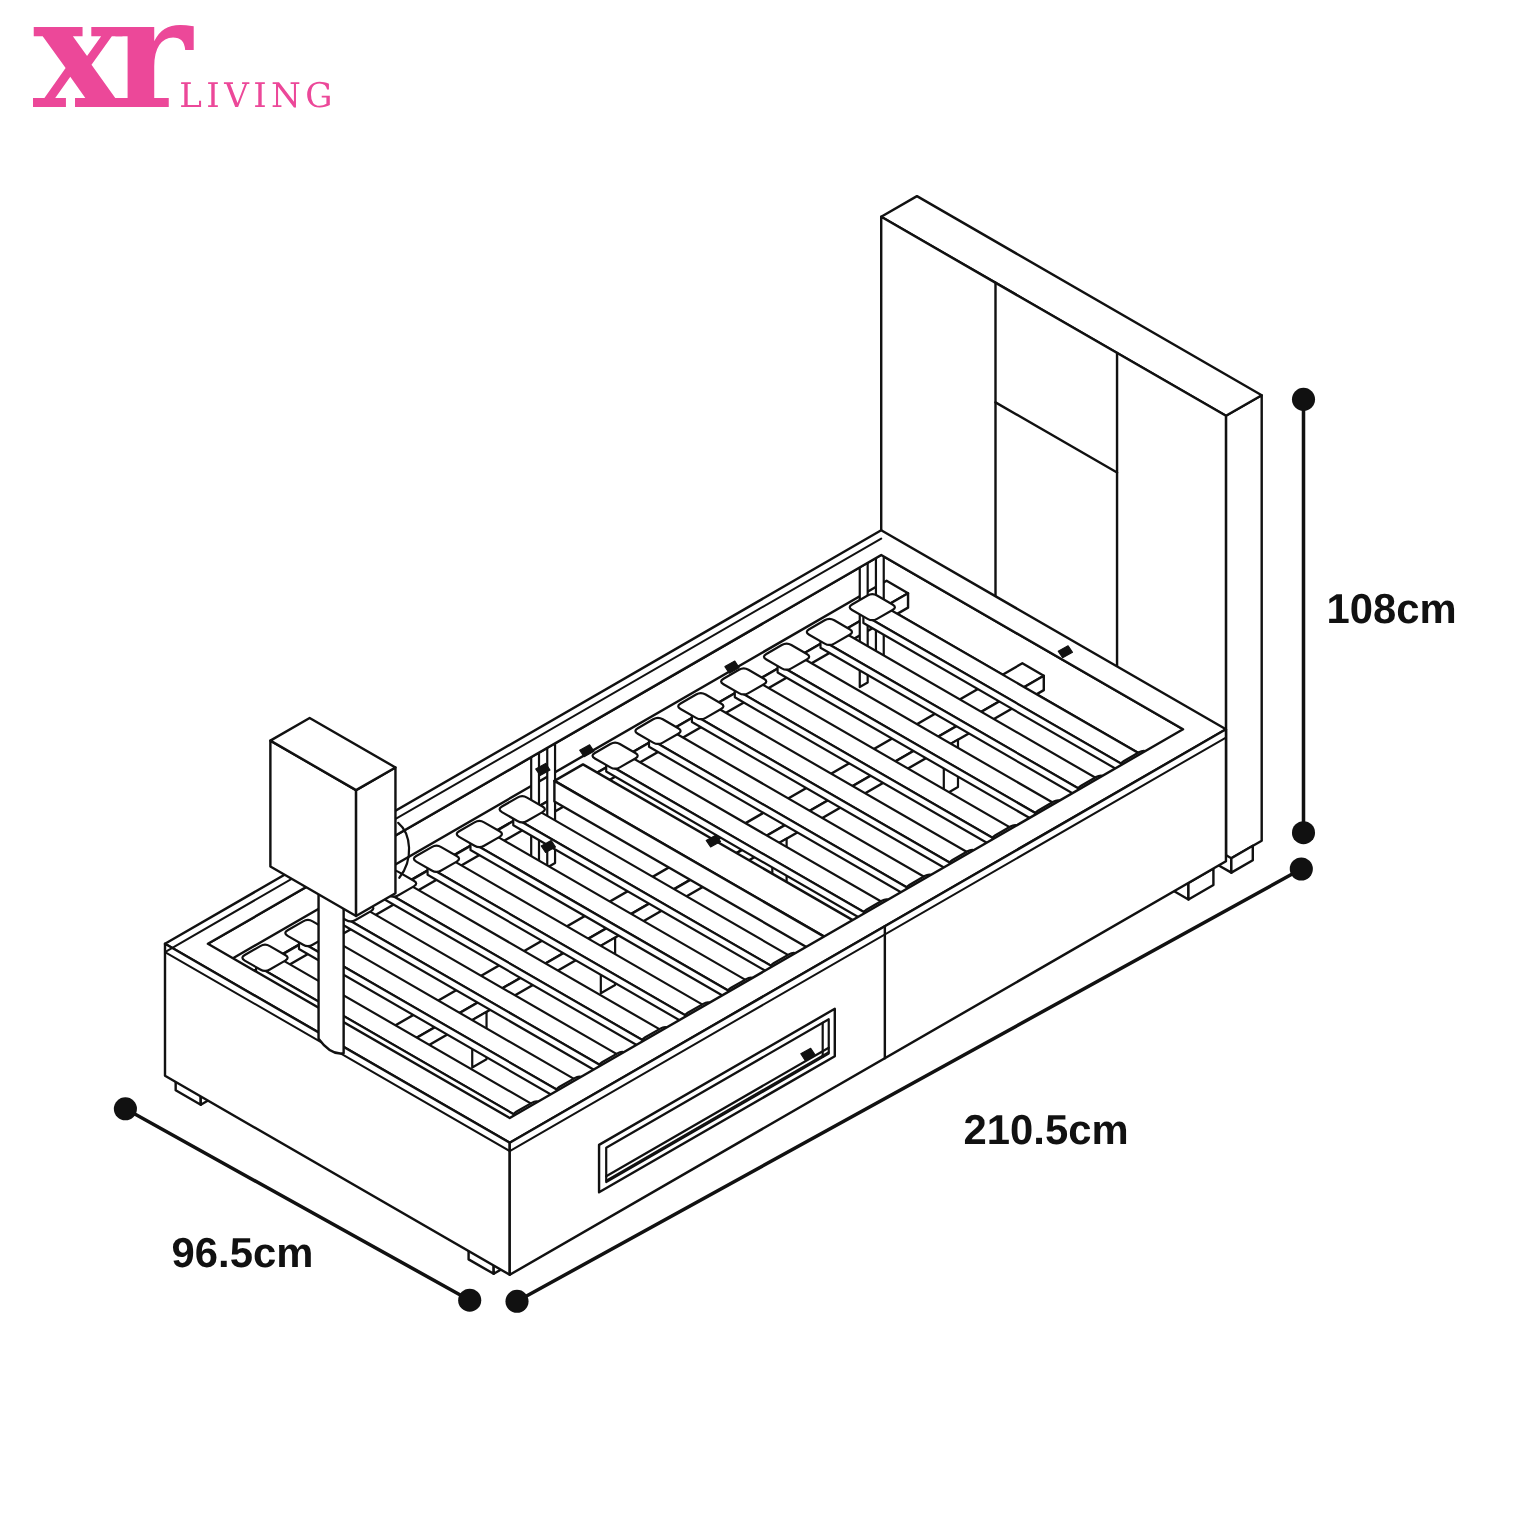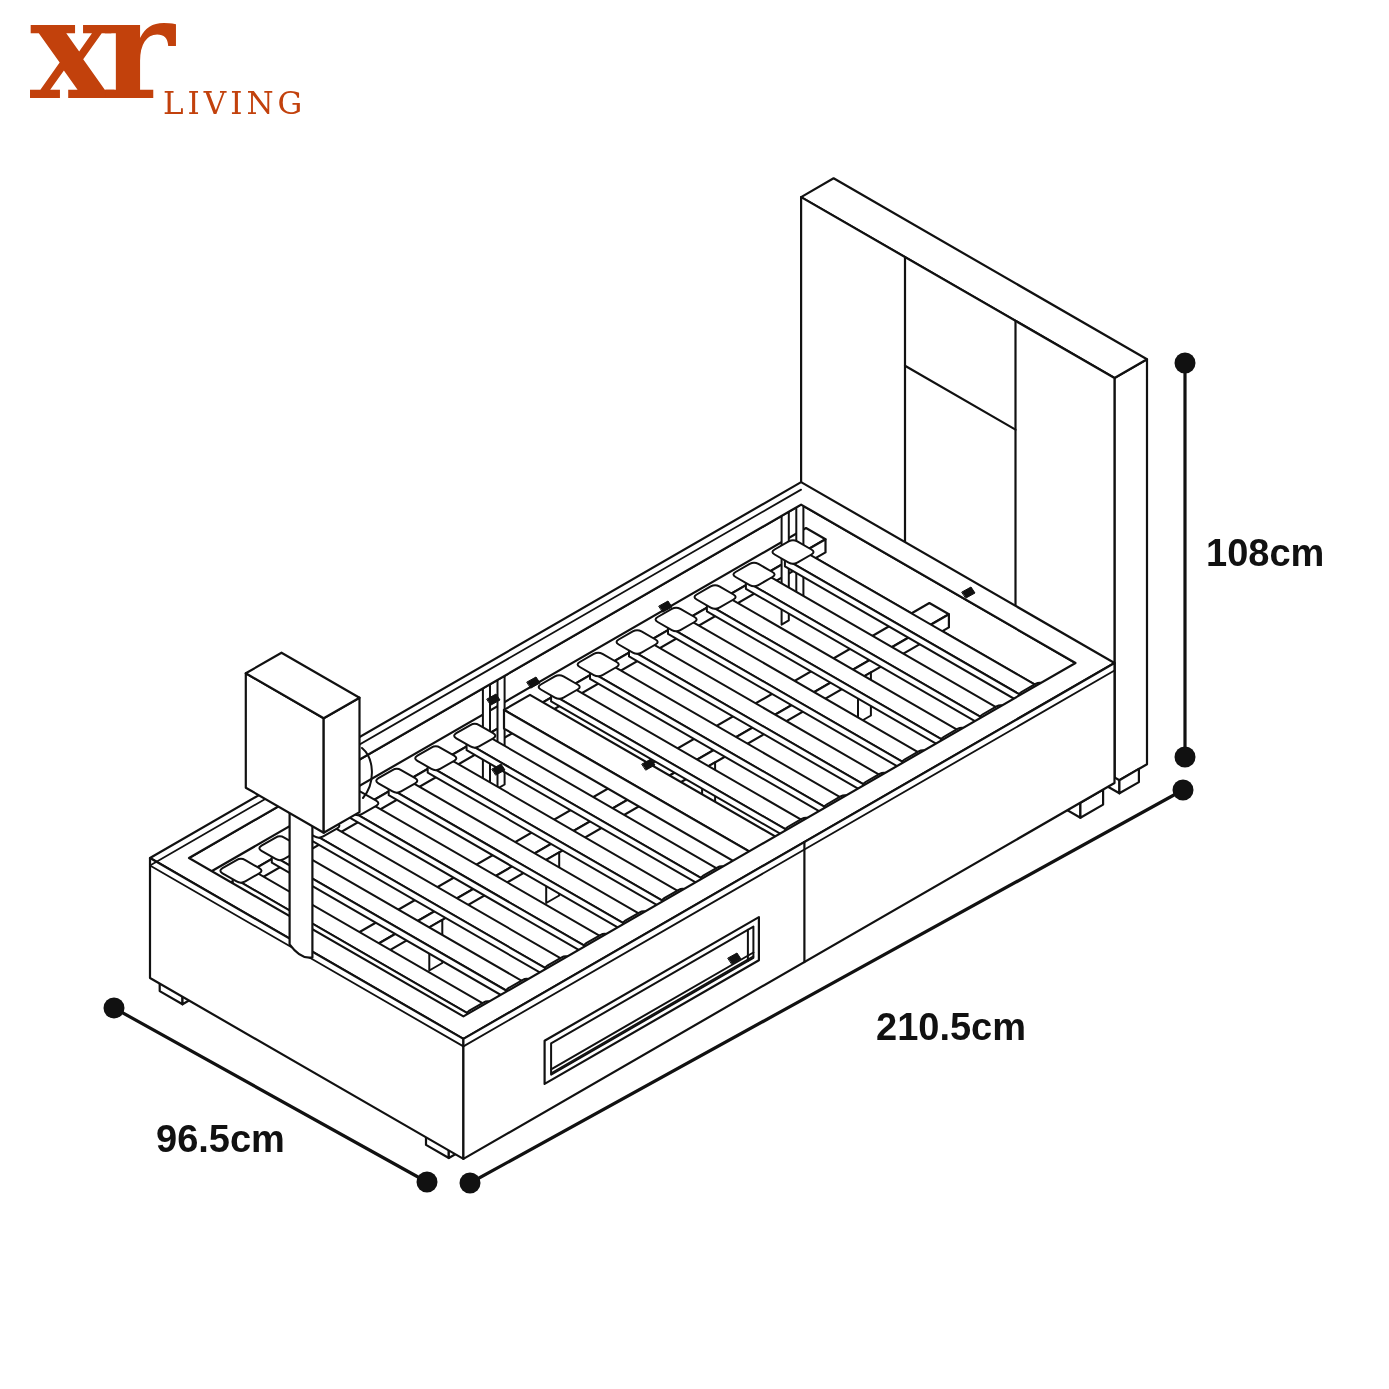--- a/index.html
+++ b/index.html
@@ -1,23 +1,23 @@
 <!DOCTYPE html>
 <html><head>
 <meta charset="utf-8">
 <style>
   html,body{margin:0;padding:0;background:#fff;}
   .stage{position:relative;width:1389px;height:1389px;background:#fff;overflow:hidden;
          font-family:"Liberation Sans",sans-serif;}
   .stage svg{position:absolute;left:0;top:0;}
   .dim-label{font-family:"Liberation Sans",sans-serif;font-weight:700;font-size:38px;fill:#111;}
-  .logo{position:absolute;left:0;top:0;width:320px;height:160px;color:#c2410c;}
+  .logo{position:absolute;left:0;top:0;width:320px;height:160px;color:#ec4899;}
   .logo .mark{position:absolute;left:30px;top:-21px;font-family:"DejaVu Serif",serif;
               font-weight:700;font-size:140px;line-height:1;letter-spacing:-0.09em;}
-  .logo .word{position:absolute;left:163px;top:88px;font-family:"DejaVu Serif",serif;
+  .logo .word{position:absolute;left:163px;top:72px;font-family:"DejaVu Serif",serif;
               font-weight:400;font-size:31px;line-height:1;letter-spacing:4px;}
 </style>
 </head>
 <body>
 
 <div class="stage">
 
   <svg width="1389" height="1389" viewBox="0 0 1389 1389">
     <g id="g-headboard">
         <path d="M1114.5 378.0L1147.0 359.3L1147.0 764.3L1114.5 783.0Z" fill="#fff" stroke="#111111" stroke-width="2.2" stroke-linejoin="round" stroke-linecap="round"></path>

